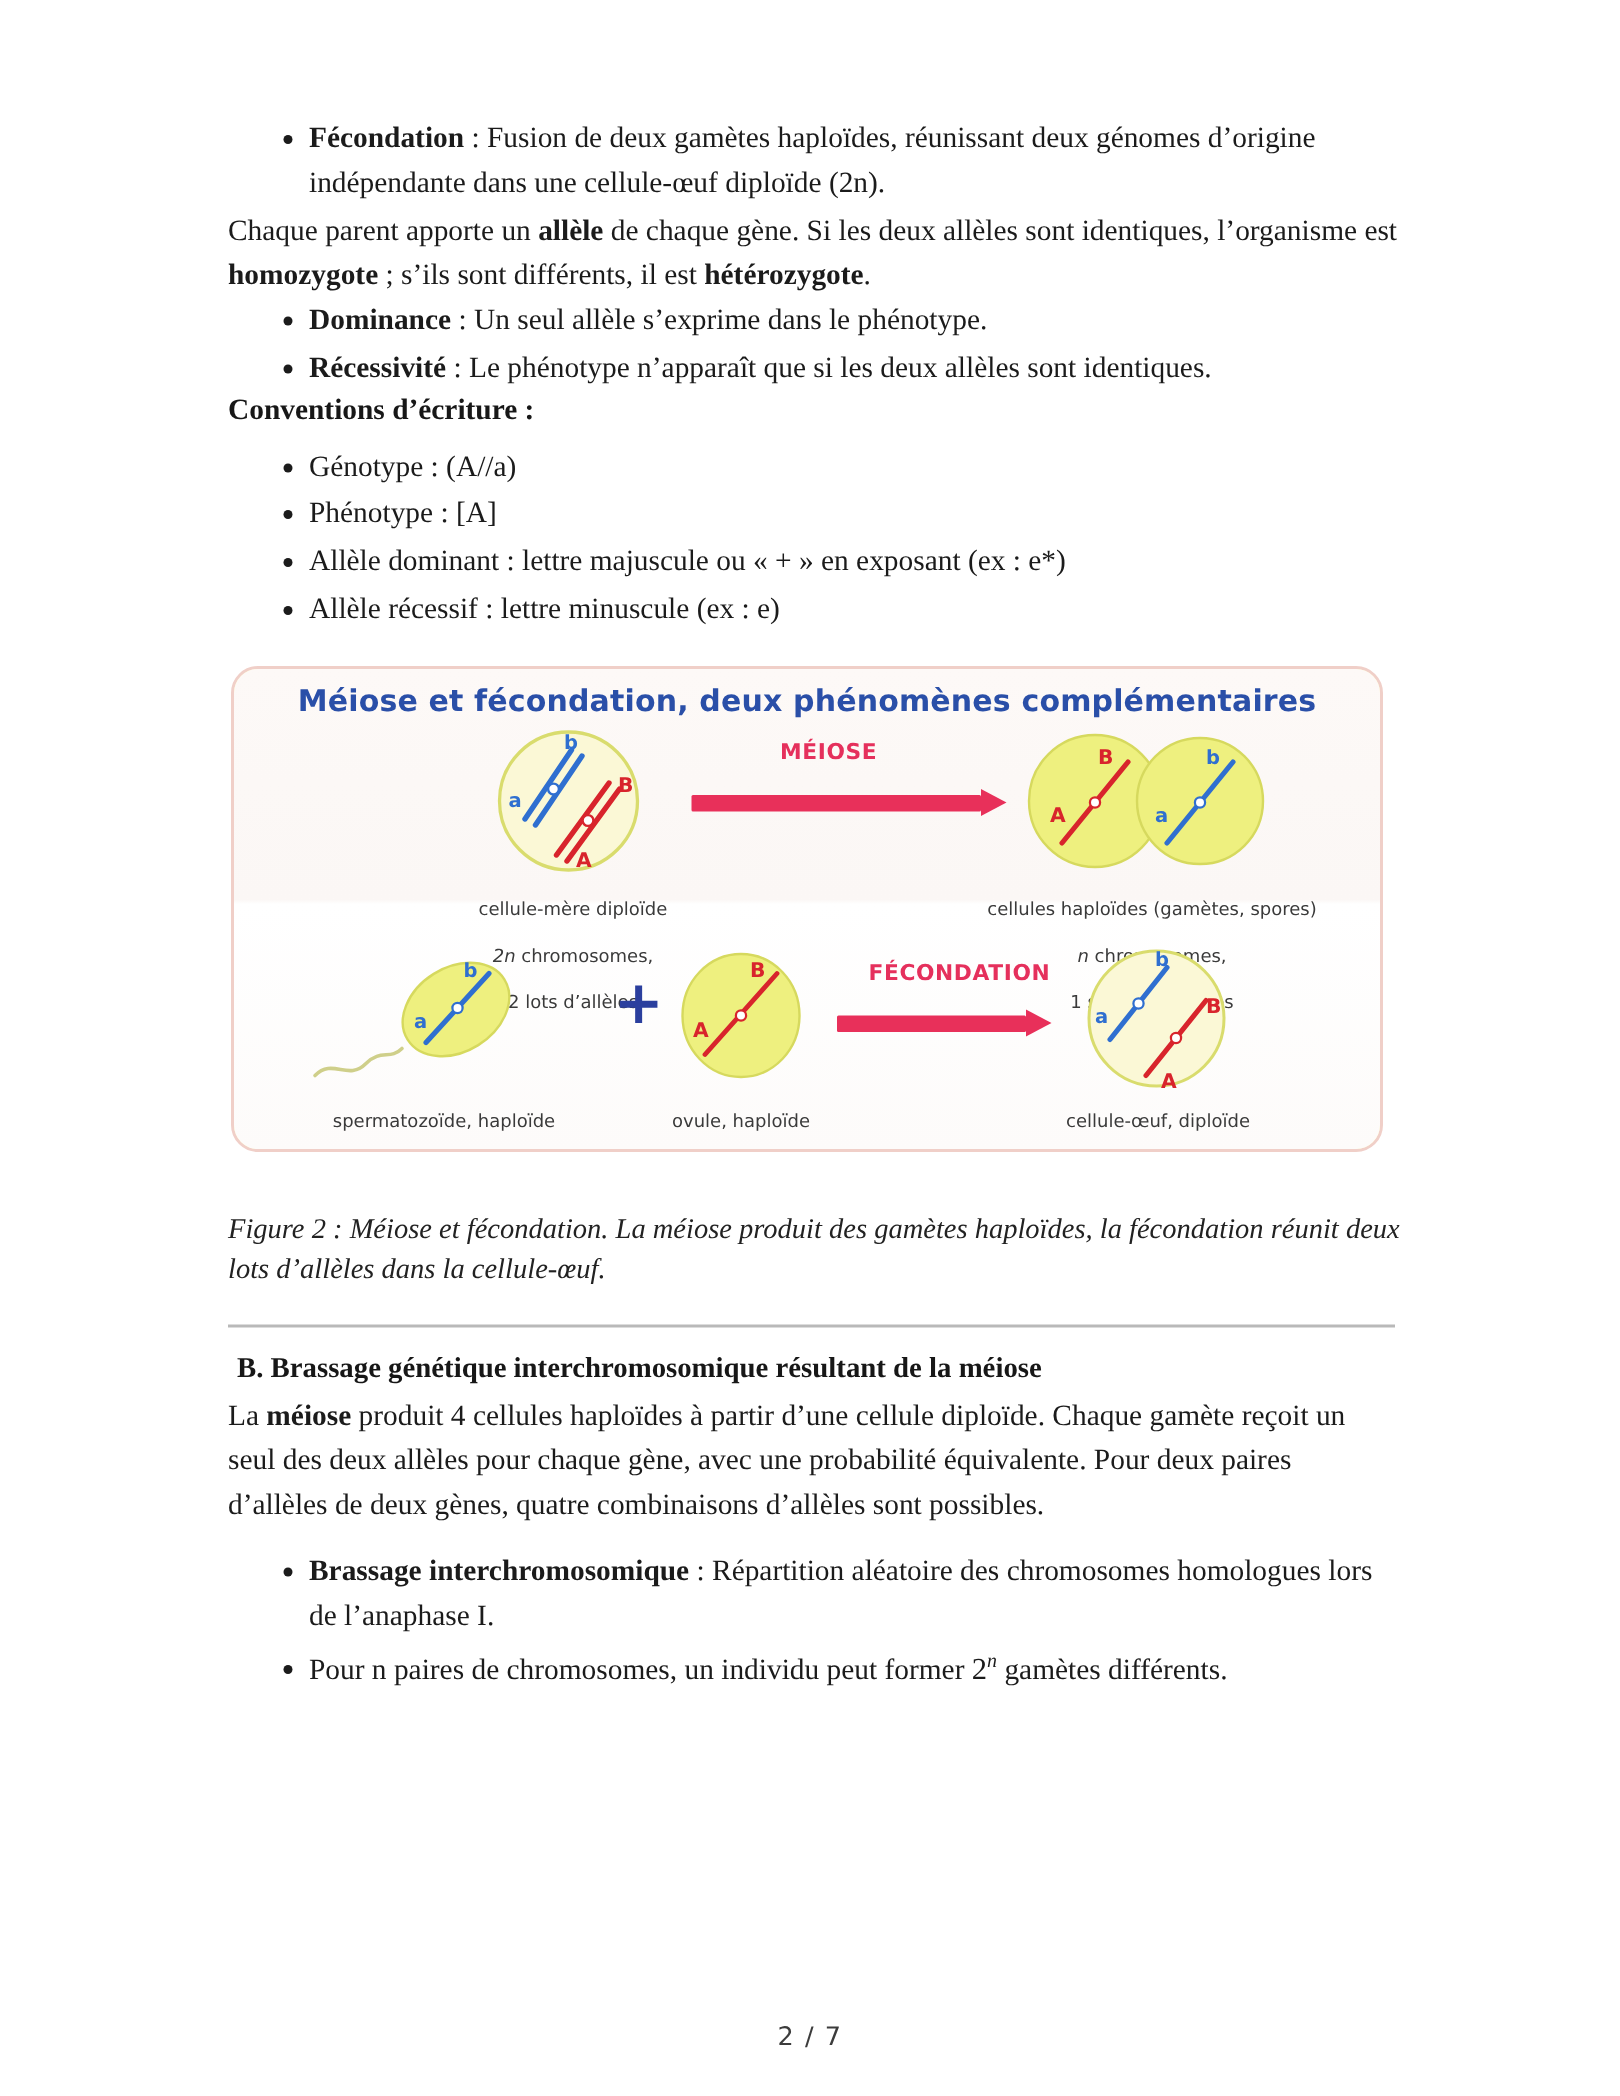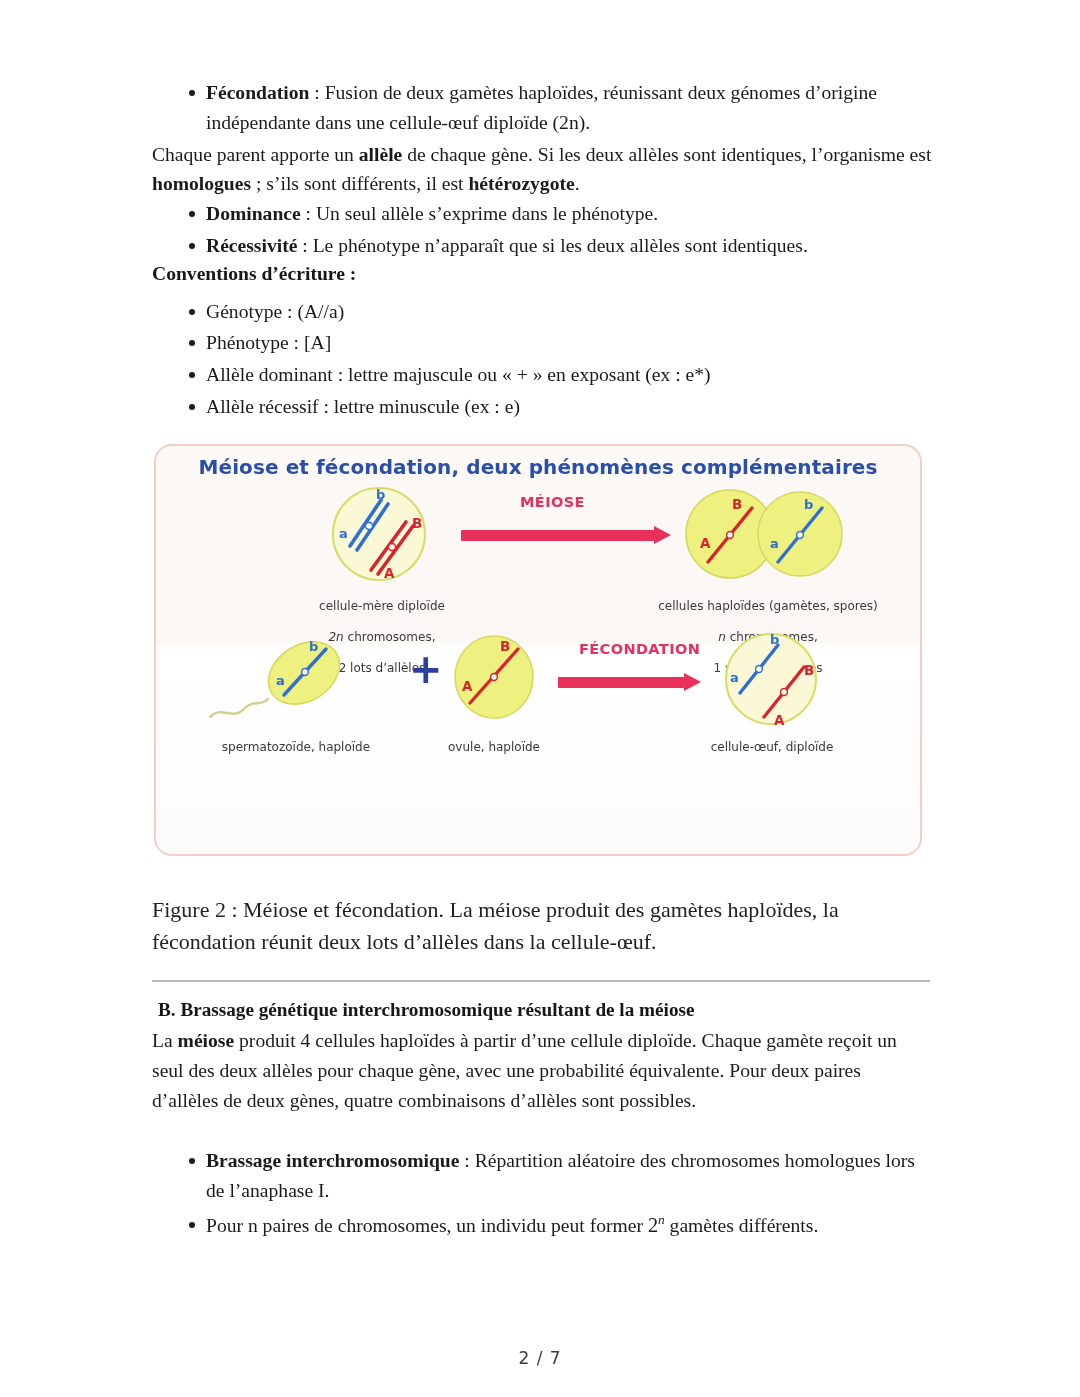--- a/index.html
+++ b/index.html
@@ -76,21 +76,22 @@
     line-height: 1.5;
   }
   .convheading {
     font-size: 19.6px;
     font-weight: 700;
     margin: 0 0 12px 0;
     color: #171717;
   }
 
   .figcaption {
-    font-size: 22px;
+    font-size: 19px;
+    font-style: italic;
     line-height: 1.45;
     color: #222;
     margin: 0;
   }
 
   hr.rule {
     border: 0;
     border-top: 2px solid #b9b9b9;
     margin: 22px 0 14px 0;
     width: 778px;
@@ -104,21 +105,21 @@
     font-size: 0.68em;
     vertical-align: super;
     line-height: 0;
   }
   .mathbase { font-size: 1.04em; }
 
   
   .figbox {
     position: relative;
     width: 768px;
-    height: 412px;
+    height: 324px;
     margin: 22px 0 0 2px;
     border: 2px solid #f0cfc8;
     border-radius: 18px;
     background: #fef9c3;
     box-sizing: border-box;
     overflow: hidden;
   }
   .fig-inner {
     position: absolute;
     inset: 0;
@@ -207,21 +208,21 @@
 
 <div class="page">
   <div class="content">
 
     <ul class="bul blk">
       <li>
         <b>Fécondation</b><span> : </span><span>Fusion de deux gamètes haploïdes, réunissant deux génomes d’origine indépendante dans une cellule-œuf diploïde (2n).</span>
       </li>
     </ul>
 
-    <p class="para blk"><span>Chaque parent apporte un </span><b>allèle</b><span> de chaque gène. Si les deux allèles sont identiques, l’organisme est </span><b>homologues</b><span> ; s’ils sont différents, il est </span><b>hétérozygote</b><span>.</span></p>
+    <p class="para blk"><span>Chaque parent apporte un </span><b>allèle</b><span> de chaque gène. Si les deux allèles sont identiques, l’organisme est </span><b>homozygote</b><span> ; s’ils sont différents, il est </span><b>hétérozygote</b><span>.</span></p>
 
     <ul class="bul blk">
       <li>
         <b>Dominance</b><span> : </span><span>Un seul allèle s’exprime dans le phénotype.</span>
       </li>
       <li>
         <b>Récessivité</b><span> : </span><span>Le phénotype n’apparaît que si les deux allèles sont identiques.</span>
       </li>
     </ul>
 
@@ -352,21 +353,21 @@
         </div>
       </div>
     </div>
 
     <p class="figcaption" style="margin-top:38px; width:786px;">Figure 2 : Méiose et fécondation. La méiose produit des gamètes haploïdes, la fécondation réunit deux lots d’allèles dans la cellule-œuf.</p>
 
     <hr class="rule">
 
     <h3 class="secheading">B. Brassage génétique interchromosomique résultant de la méiose</h3>
 
-    <p class="para blk" style="margin-bottom:30px;"><span>La </span><b>méiose</b><span> produit 4 cellules haploïdes à partir d’une cellule diploïde. Chaque gamète reçoit un seul des deux allèles pour chaque gène, avec une probabilité équivalente. Pour deux paires d’allèles de deux gènes, quatre combinaisons d’allèles sont possibles.</span></p>
+    <p class="para blk" style="margin-bottom:14px;"><span>La </span><b>méiose</b><span> produit 4 cellules haploïdes à partir d’une cellule diploïde. Chaque gamète reçoit un seul des deux allèles pour chaque gène, avec une probabilité équivalente. Pour deux paires d’allèles de deux gènes, quatre combinaisons d’allèles sont possibles.</span></p>
 
     <ul class="bul spaced">
       <li>
         <b>Brassage interchromosomique</b><span> : </span><span>Répartition aléatoire des chromosomes homologues lors de l’anaphase I.</span>
       </li>
       <li>
         <span>Pour n paires de chromosomes, un individu peut former </span><span class="mathsup"><span class="mathbase">2</span><i>n</i></span><span> gamètes différents.</span>
       </li>
     </ul>
 

